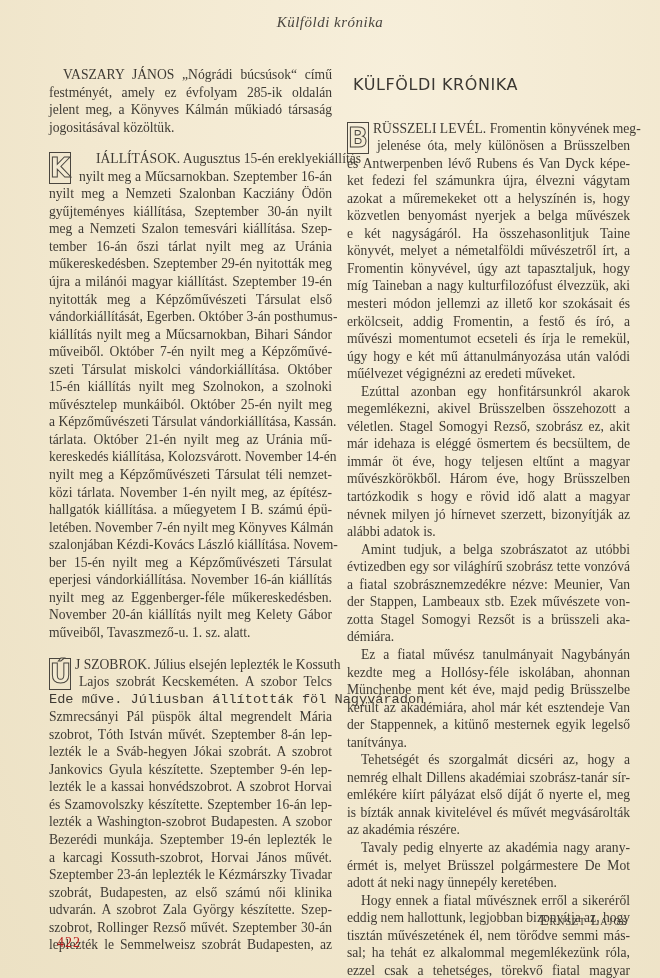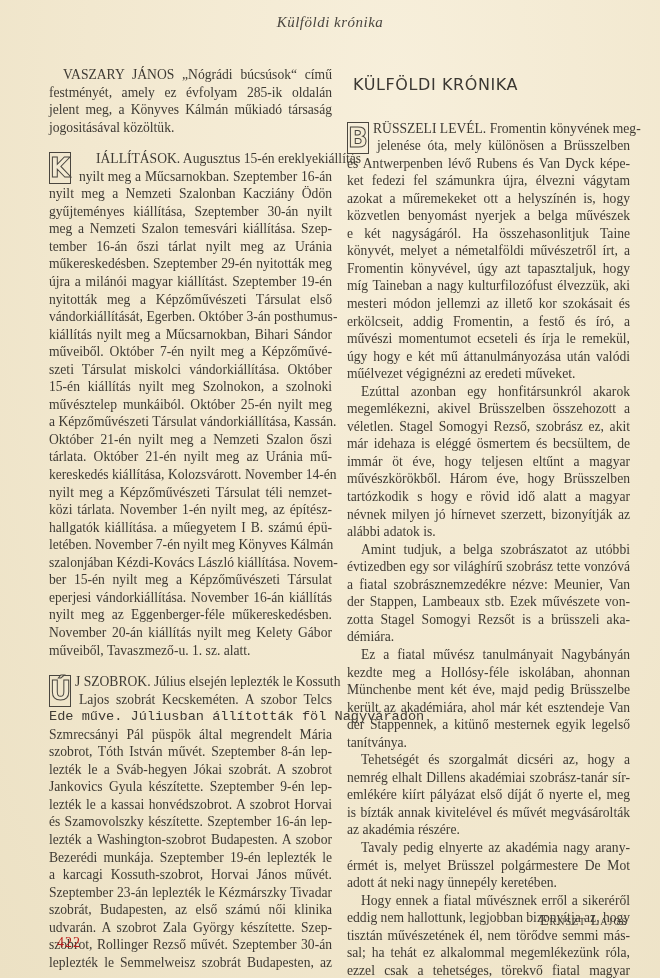--- a/index.html
+++ b/index.html
@@ -68,21 +68,20 @@
       <span class="line">műkereskedésben. Szeptember 29-én nyitották meg</span>
       <span class="line">újra a milánói magyar kiállítást. Szeptember 19-én</span>
       <span class="line">nyitották meg a Képzőművészeti Társulat első</span>
       <span class="line">vándorkiállítását, Egerben. Október 3-án posthumus-</span>
       <span class="line">kiállítás nyilt meg a Műcsarnokban, Bihari Sándor</span>
       <span class="line">műveiből. Október 7-én nyilt meg a Képzőművé-</span>
       <span class="line">szeti Társulat miskolci vándorkiállítása. Október</span>
       <span class="line">15-én kiállítás nyilt meg Szolnokon, a szolnoki</span>
       <span class="line">művésztelep munkáiból. Október 25-én nyilt meg</span>
       <span class="line">a Képzőművészeti Társulat vándorkiállítása, Kassán.</span>
-      <span class="line">Október 21-én nyilt meg a Nemzeti Szalon őszi</span>
       <span class="line">tárlata. Október 21-én nyilt meg az Uránia mű-</span>
       <span class="line">kereskedés kiállítása, Kolozsvárott. November 14-én</span>
       <span class="line">nyilt meg a Képzőművészeti Társulat téli nemzet-</span>
       <span class="line">közi tárlata. November 1-én nyilt meg, az építész-</span>
       <span class="line">hallgatók kiállítása. a műegyetem I B. számú épü-</span>
       <span class="line">letében. November 7-én nyilt meg Könyves Kálmán</span>
       <span class="line">szalonjában Kézdi-Kovács László kiállítása. Novem-</span>
       <span class="line">ber 15-én nyilt meg a Képzőművészeti Társulat</span>
       <span class="line">eperjesi vándorkiállítása. November 16-án kiállítás</span>
       <span class="line">nyilt meg az Eggenberger-féle műkereskedésben.</span>

